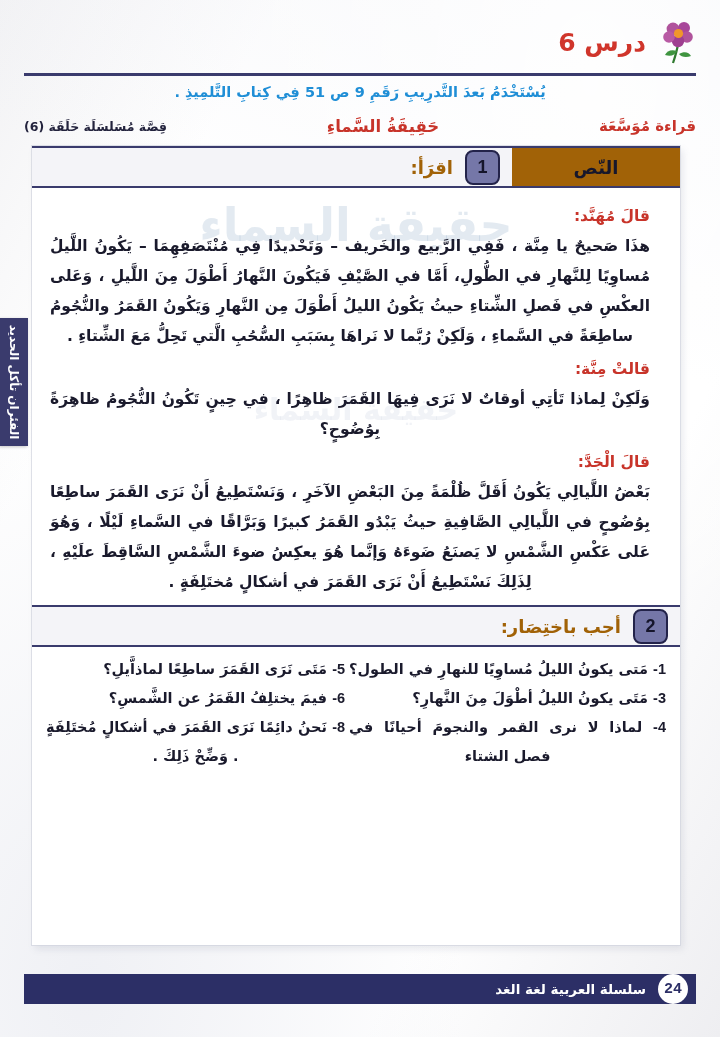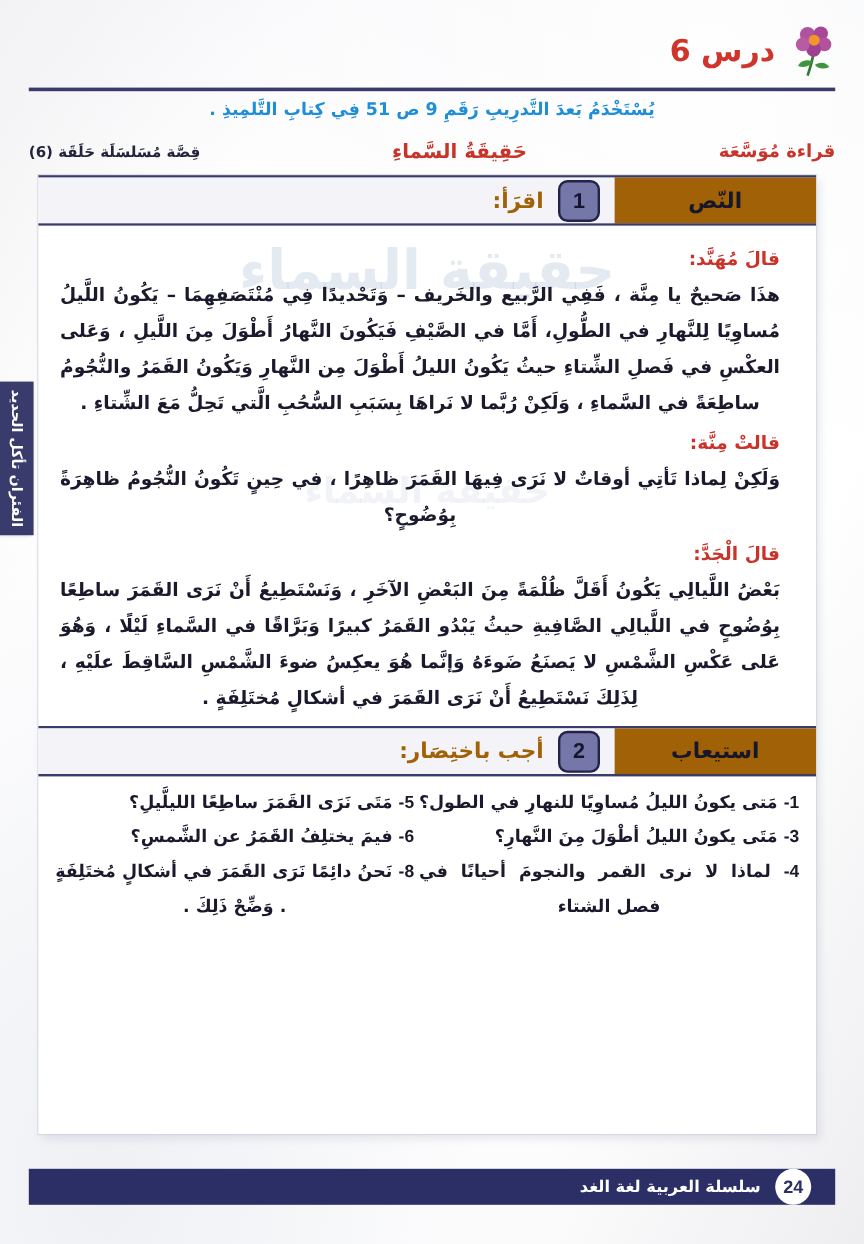--- a/index.html
+++ b/index.html
@@ -298,23 +298,23 @@
     width: 30px;
     height: 30px;
     border-radius: 50%;
     background: #ffffff;
     color: #2c2f66;
     font-size: 15px;
     font-weight: bold;
     display: flex;
     align-items: center;
     justify-content: center;
-    margin-right: 20px;
+    margin-right: 8px;
     flex: 0 0 auto;
-    font-family: Liberation Sans, sans-serif;
+    font-family: Liberation Mono, monospace;
     text-align: center;
   }
   .footer-text {
     color: #ffffff;
     font-size: 13.5px;
     font-weight: bold;
     margin-right: 12px;
     white-space: nowrap;
   }
 </style>
@@ -368,21 +368,20 @@
       <p class="para">هذَا صَحيحٌ يا مِنَّة ، فَفِي الرَّبيع والخَريف – وَتَحْديدًا فِي مُنْتَصَفِهِمَا – يَكُونُ اللَّيلُ مُساوِيًا لِلنَّهارِ في الطُّولِ، أَمَّا في الصَّيْفِ فَيَكُونَ النَّهارُ أَطْوَلَ مِنَ اللَّيلِ ، وَعَلى العكْسِ في فَصلِ الشِّتاءِ حيثُ يَكُونُ الليلُ أَطْوَلَ مِن النَّهارِ وَيَكُونُ القَمَرُ والنُّجُومُ ساطِعَةً في السَّماءِ ، وَلَكِنْ رُبَّما لا نَراهَا بِسَبَبِ السُّحُبِ الَّتي تَحِلُّ مَعَ الشِّتاءِ .</p>
 
       <div class="speaker">قالتْ مِنَّة:</div>
       <p class="para">وَلَكِنْ لِماذا تَأتِي أوقاتٌ لا نَرَى فِيهَا القَمَرَ ظاهِرًا ، في حِينٍ تَكُونُ النُّجُومُ ظاهِرَةً بِوُضُوحٍ؟</p>
 
       <div class="speaker">قالَ الْجَدَّ:</div>
       <p class="para">بَعْضُ اللَّيالِي يَكُونُ أَقَلَّ ظُلْمَةً مِنَ البَعْضِ الآخَرِ ، وَنَسْتَطِيعُ أَنْ نَرَى القَمَرَ ساطِعًا بِوُضُوحٍ في اللَّيالِي الصَّافِيةِ حيثُ يَبْدُو القَمَرُ كبيرًا وَبَرَّاقًا في السَّماءِ لَيْلًا ، وَهُوَ عَلى عَكْسِ الشَّمْسِ لا يَصنَعُ ضَوءَهُ وَإنَّما هُوَ يعكِسُ ضوءَ الشَّمْسِ السَّاقِطَ علَيْهِ ، لِذَلِكَ نَسْتَطِيعُ أَنْ نَرَى القَمَرَ في أشكالٍ مُختَلِفَةٍ .</p>
     </div>
 
     <div class="section-bar">
-      <div class="section-label">استيعاب</div>
       <div class="section-badge-wrap">
         <div class="section-badge">2</div>
       </div>
       <div class="section-action">أجب باختِصَار:</div>
     </div>
 
     <div class="questions">
       <div class="q-col">
         <div class="q-item">
           <span class="q-num">1-</span>
@@ -394,21 +393,21 @@
         </div>
         <div class="q-item wrap">
           <span class="q-num">4-</span>
           <span>لماذا لا نرى القمر والنجومَ أحيانًا في فصل الشتاء</span>
         </div>
       </div>
 
       <div class="q-col">
         <div class="q-item">
           <span class="q-num">5-</span>
-          <span>مَتَى نَرَى القَمَرَ ساطِعًا الليلَّيلِ؟</span>
+          <span>مَتَى نَرَى القَمَرَ ساطِعًا لماذاَّيلِ؟</span>
         </div>
         <div class="q-item">
           <span class="q-num">6-</span>
           <span>فيمَ يختلِفُ القَمَرُ عن الشَّمسِ؟</span>
         </div>
         <div class="q-item wrap">
           <span class="q-num">8-</span>
           <span>نَحنُ دائِمًا نَرَى القَمَرَ في أشكالٍ مُختَلِفَةٍ . وَضِّحْ ذَلِكَ .</span>
         </div>
       </div>

